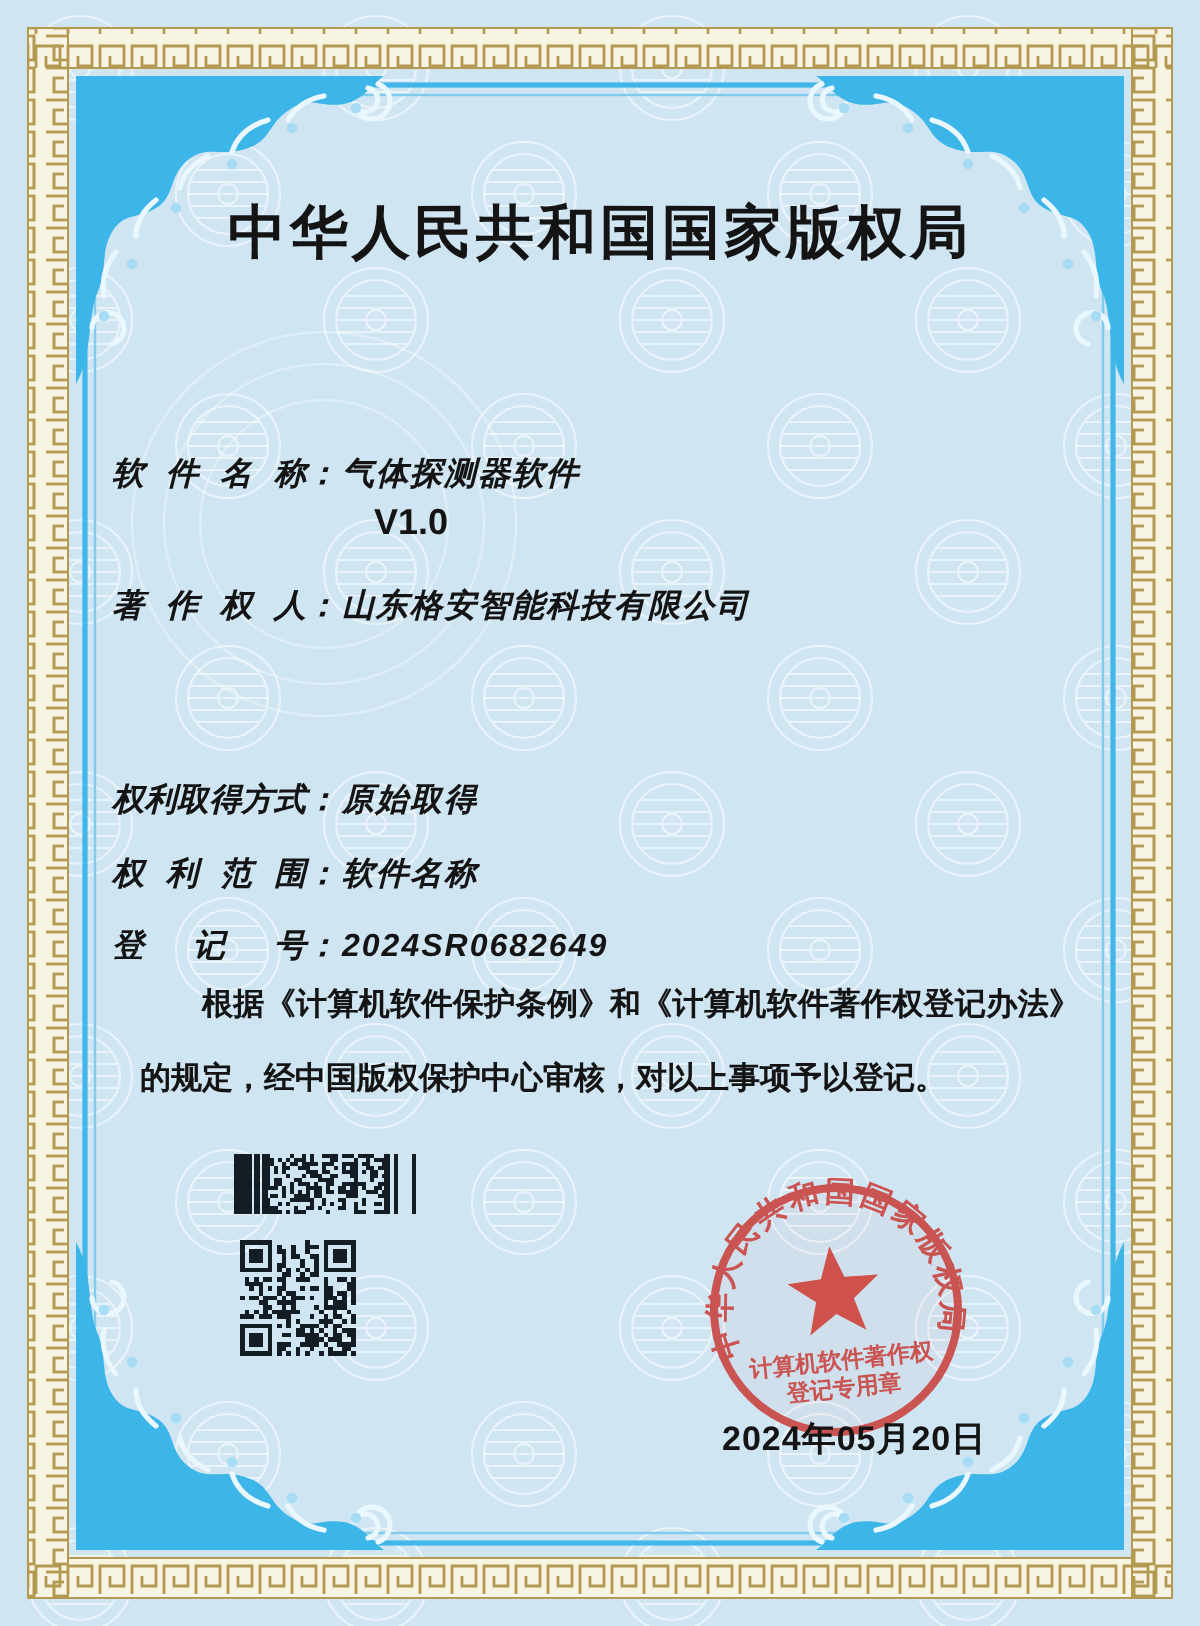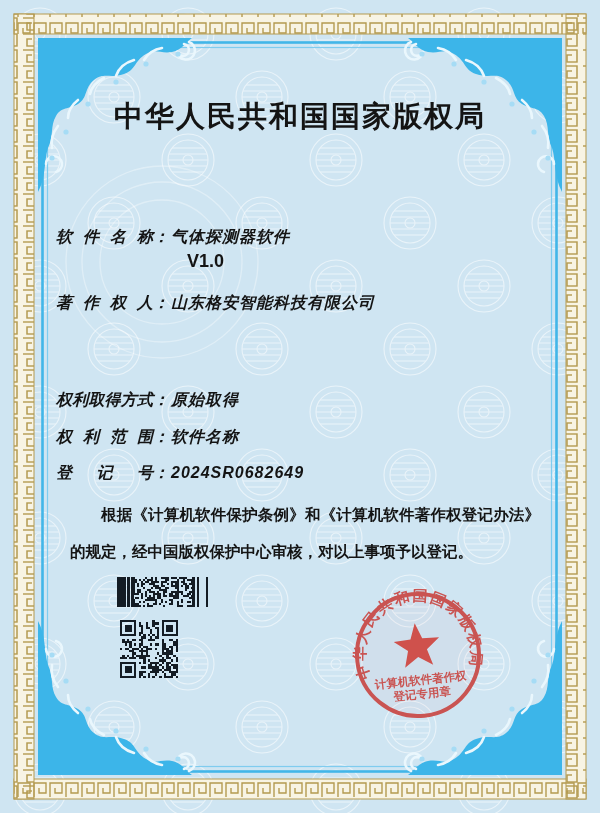--- a/index.html
+++ b/index.html
@@ -12,21 +12,21 @@
          font-weight:bold;font-size:29px;letter-spacing:2px;white-space:nowrap;}
   .title1{top:97px;}
   .title2{top:139px;}
   .certno{top:190px;left:368px;font-size:14px;font-weight:bold;white-space:nowrap;}
   .certno .val{margin-left:12px;}
   .frow{left:56px;font-size:16px;font-weight:bold;white-space:nowrap;font-style:italic;}
   .flabel{display:inline-block;width:97px;text-align:justify;text-align-last:justify;}
   .fcolon{display:inline-block;width:16px;}
   .fvalue{display:inline-block;margin-left:2px;letter-spacing:1px;}
   .version{top:251px;left:187px;font-size:18px;font-weight:bold;}
-  .para{top:496px;left:70px;width:470px;font-size:15.5px;font-weight:bold;
+  .para{top:484px;left:70px;width:470px;font-size:15.5px;font-weight:bold;
         line-height:37px;text-indent:2em;text-align:justify;}
   .date{top:708px;left:361px;font-size:17px;font-weight:bold;letter-spacing:0.5px;white-space:nowrap;}
   #barcode{left:117px;top:577px;width:92px;height:30px;}
   #qrcode{left:120px;top:620px;width:58px;height:58px;}
   #seal{left:352px;top:589px;width:132px;height:132px;transform:rotate(-6deg);opacity:0.92;}
   svg{display:block;}
 </style>
 </head>
 <body>
 
@@ -876,13 +876,14 @@
     <circle cx="66" cy="66" r="61" fill="rgba(230,80,70,0.04)" stroke="#c94845" stroke-width="4"></circle>
     <path id="sealArc" d="M 19.3 90 A 53 53 0 1 1 112.7 90" fill="none"></path>
     <text font-size="15" font-weight="bold" fill="#c94845" letter-spacing="2" font-family="Liberation Sans, sans-serif">
       <textPath href="#sealArc" startOffset="50%" text-anchor="middle">中华人民共和国国家版权局</textPath>
     </text>
     <polygon fill="#d0453f" points="66,34 71.9,49.9 88.8,50.6 75.5,61.1 80.1,77.4 66,68 51.9,77.4 56.5,61.1 43.2,50.6 60.1,49.9"></polygon>
     <text x="66" y="95" text-anchor="middle" font-size="11.5" font-weight="bold" fill="#c94845" font-family="Liberation Sans, sans-serif">计算机软件著作权</text>
     <text x="66" y="109" text-anchor="middle" font-size="11.5" font-weight="bold" fill="#c94845" font-family="Liberation Sans, sans-serif">登记专用章</text>
   </svg>
 
+  <div class="abs date">2024年05月20日</div>
 </div>
 
 </body></html>

